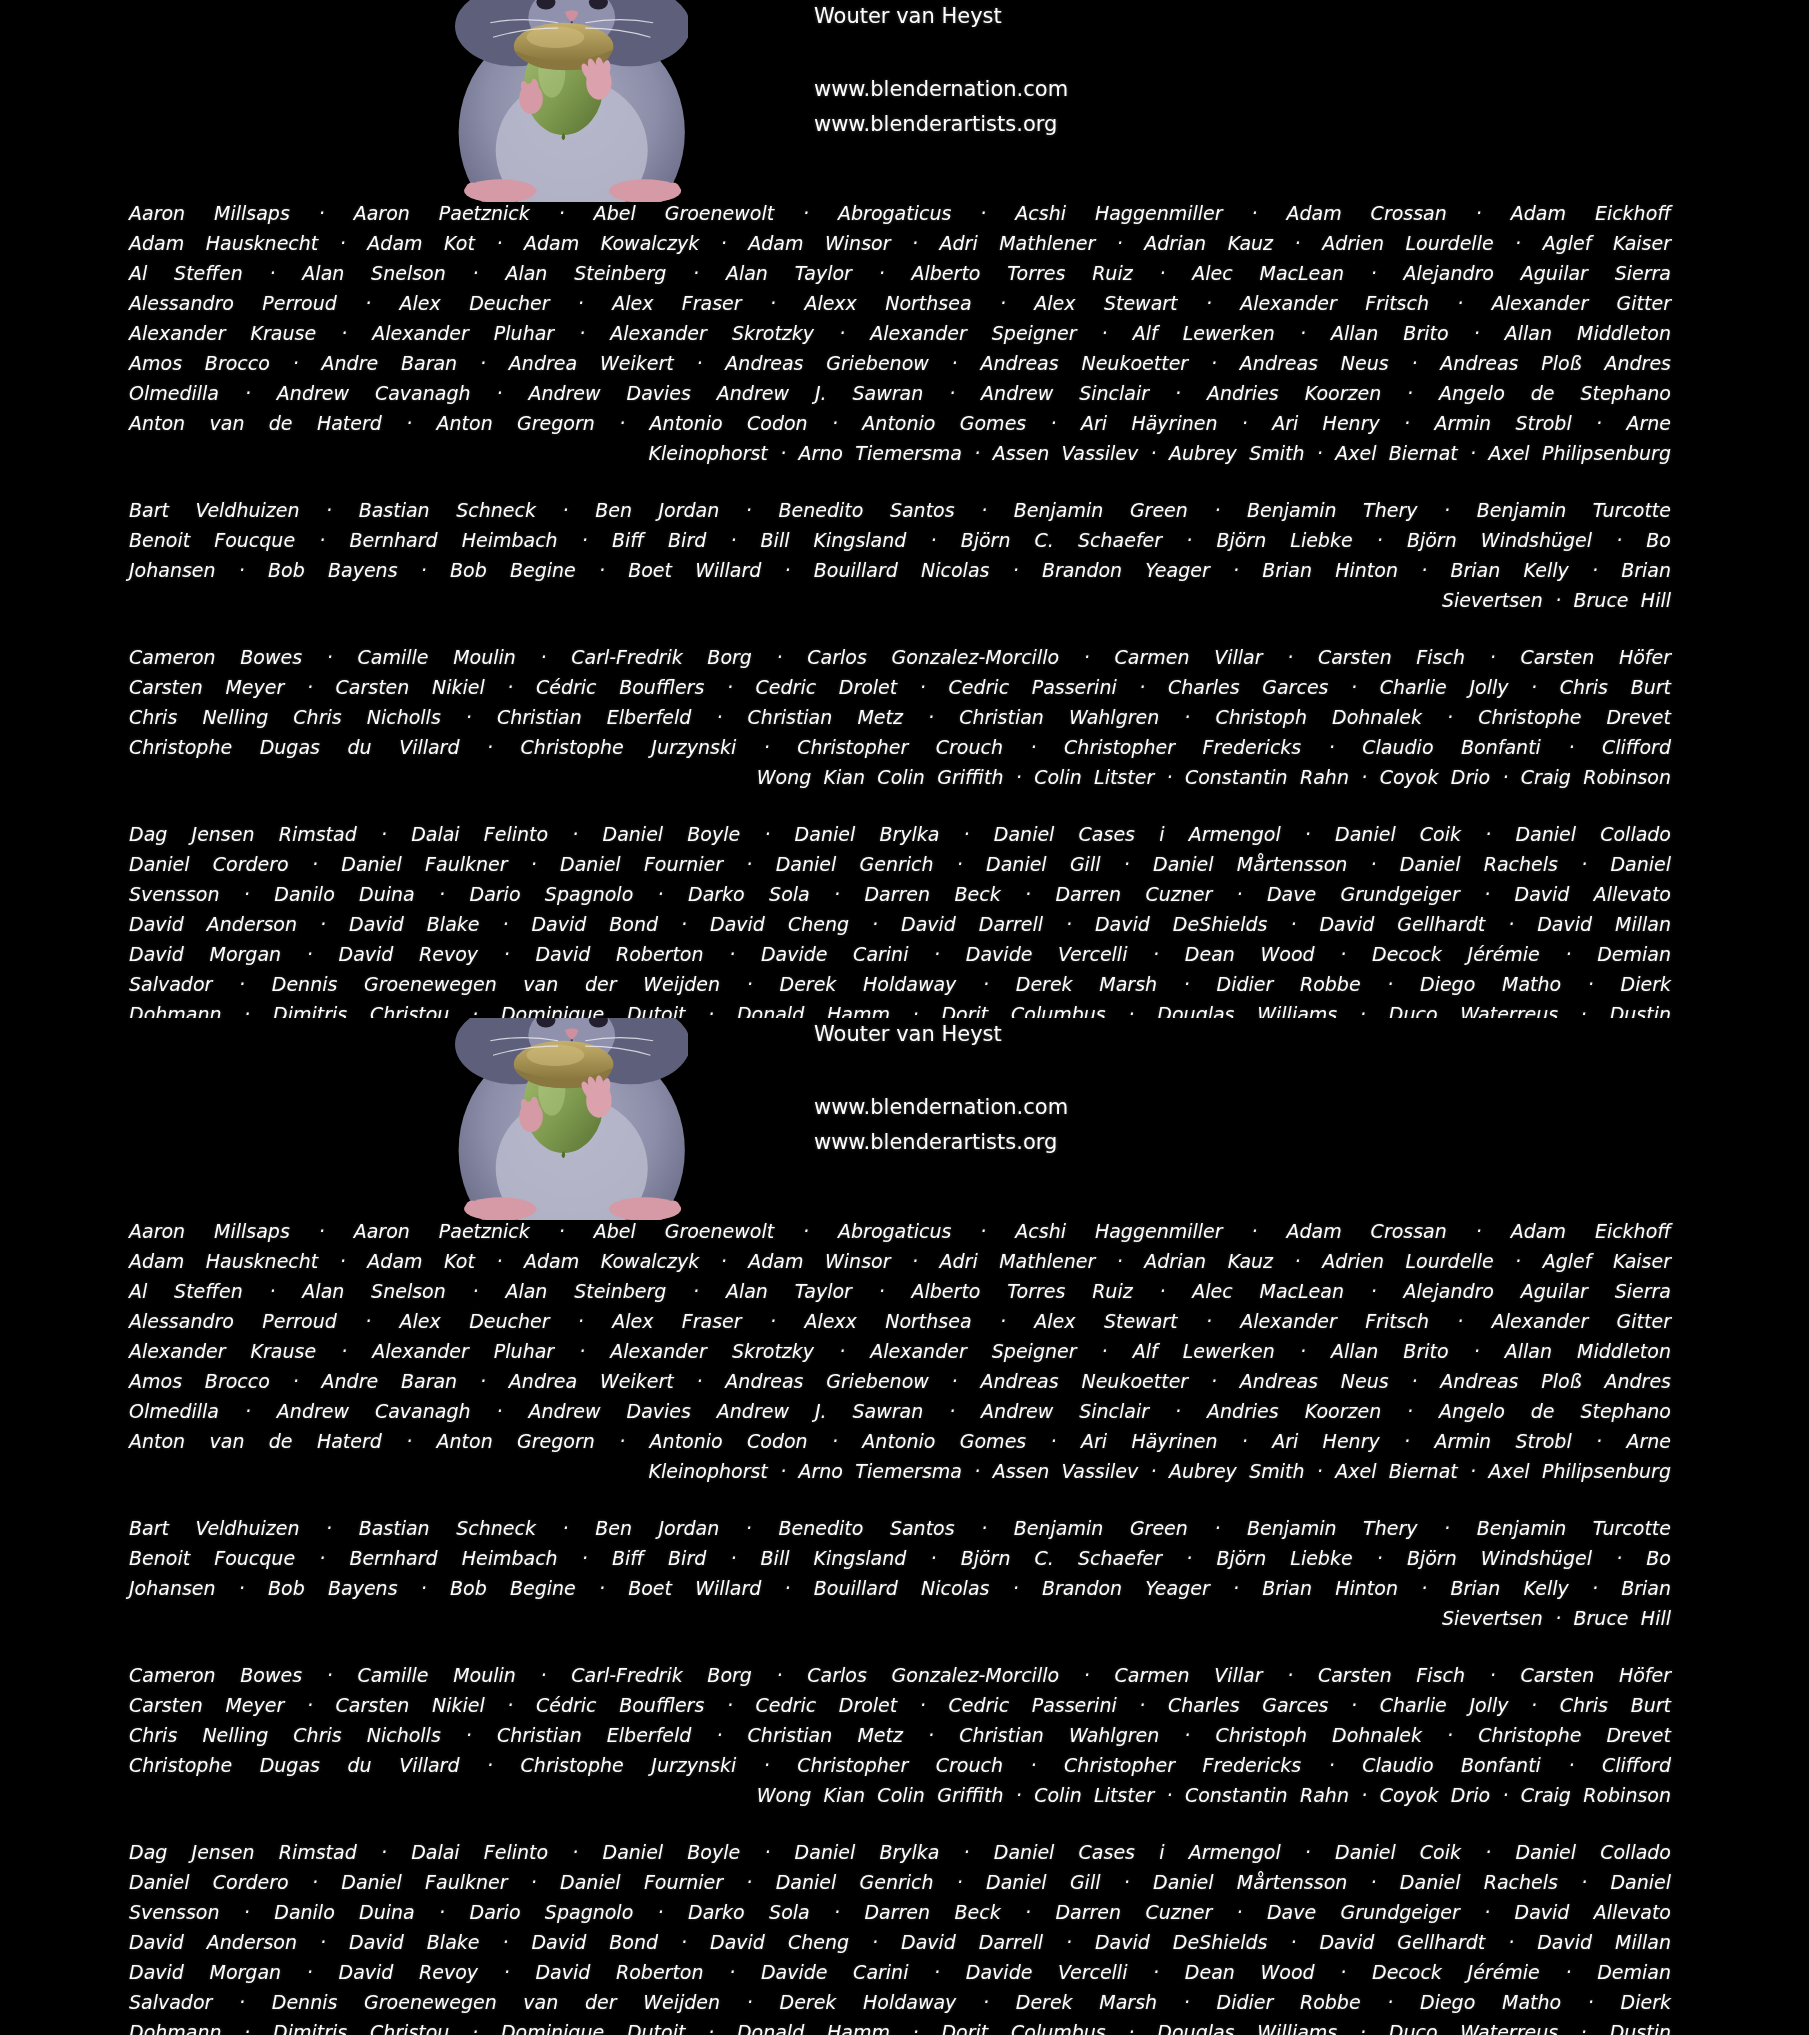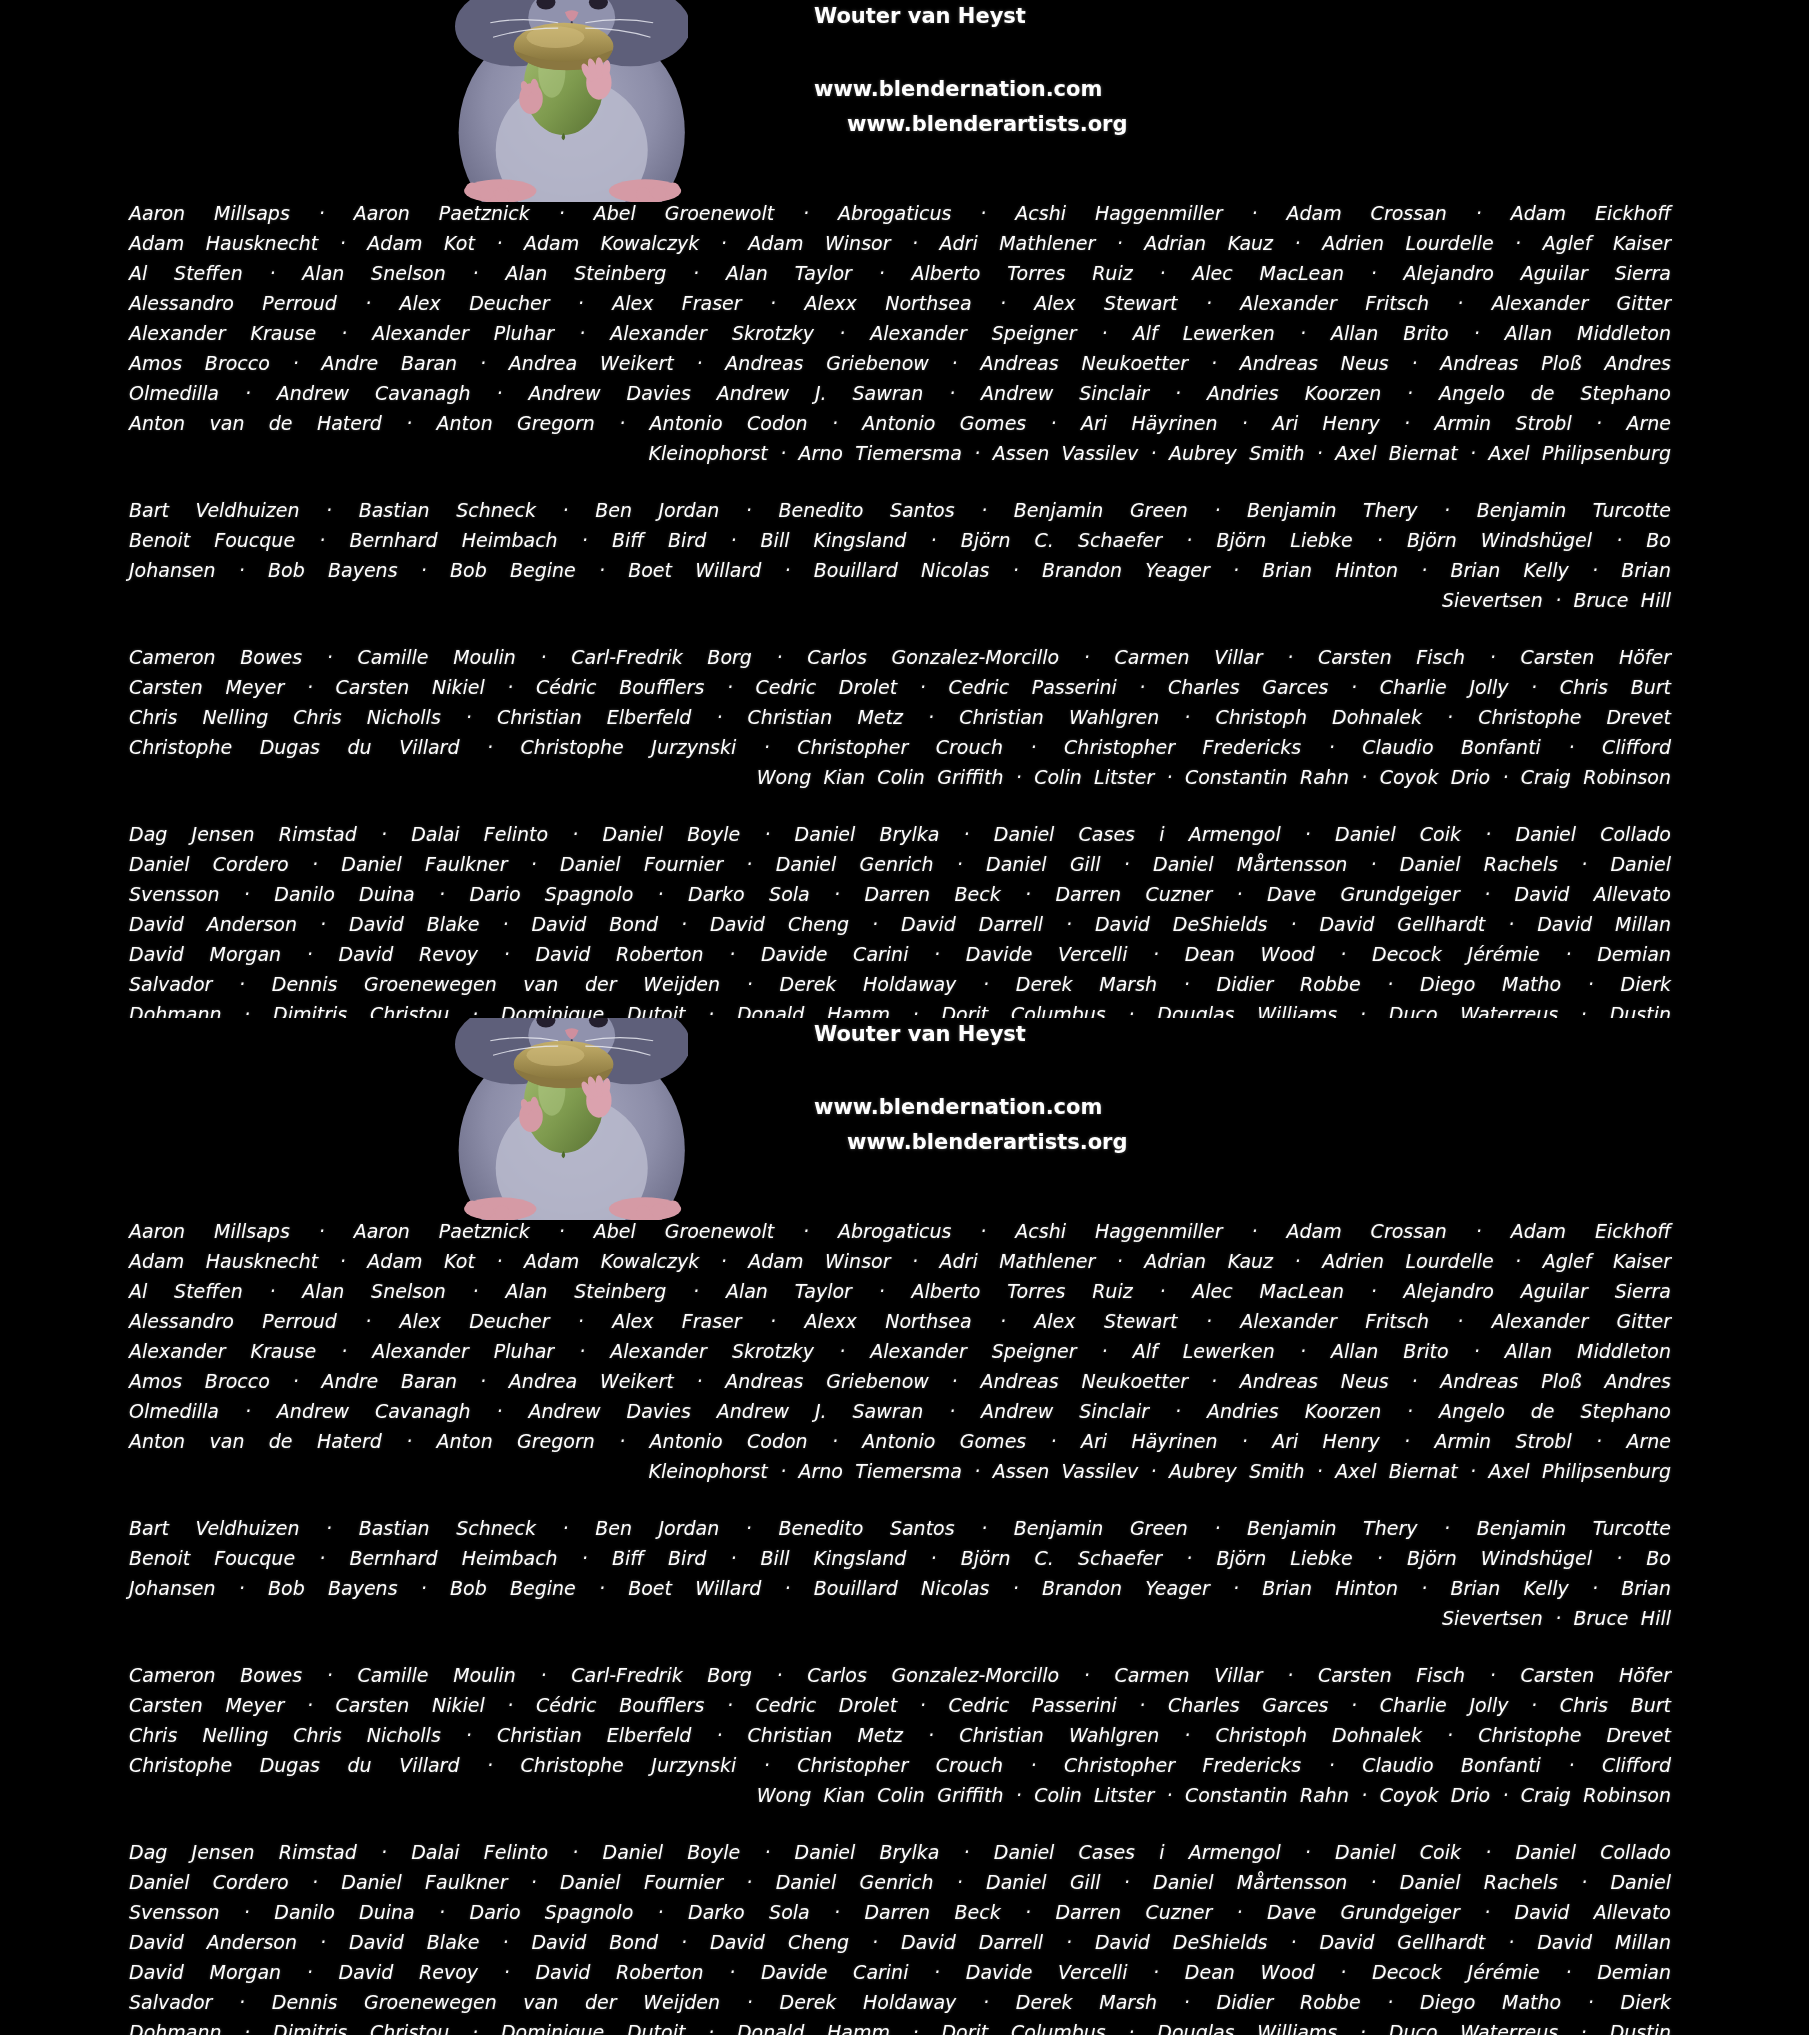--- a/index.html
+++ b/index.html
@@ -23,28 +23,28 @@
     overflow: hidden;
     background: #000000;
   }
   .frame.f1 { top: 0; }
   .frame.f2 { top: 1018px; }
 
   .hdr {
     position: absolute;
     left: 814px;
     font-size: 21px;
-    font-weight: bold;
+    font-weight: normal;
     line-height: 25px;
     white-space: nowrap;
     text-shadow: 0 0 3.2px rgba(255,255,255,0.35);
   }
   .hdr-name { top: 3.6px; }
   .site-1   { top: 77px; text-align: center; }
-  .site-2   { top: 112px; margin-left: 33px; }
+  .site-2   { top: 112px; }
 
   .rodent {
     position: absolute;
     left: 455px;
     top: 0;
     width: 233px;
     height: 202px;
   }
 
   .credits {

